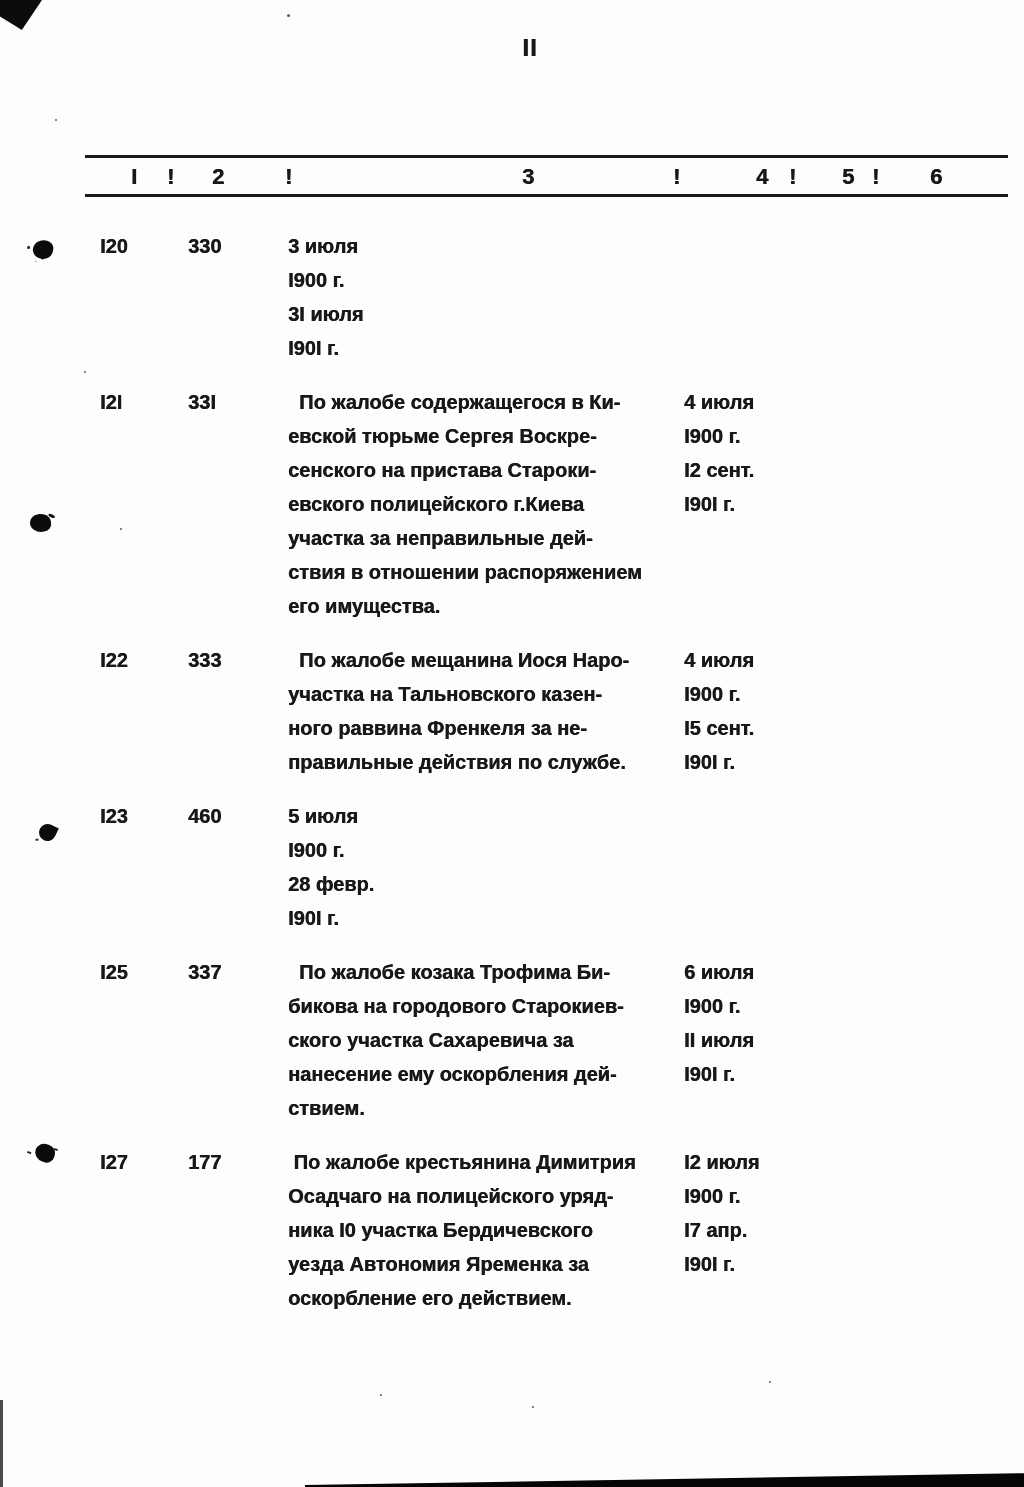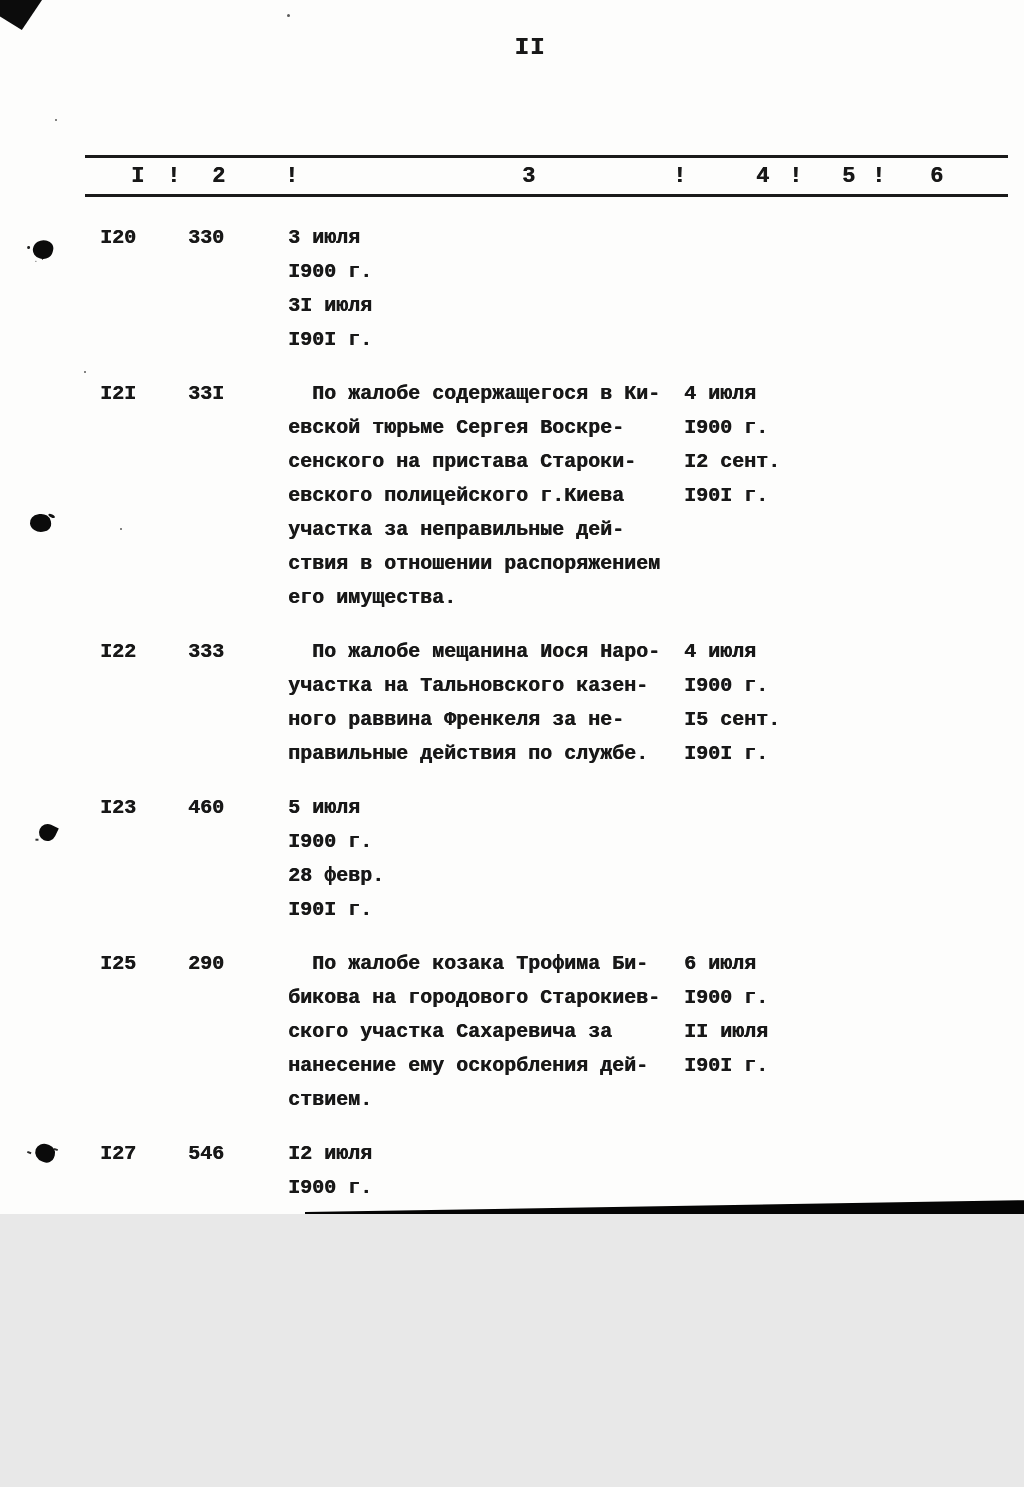--- a/index.html
+++ b/index.html
@@ -1,35 +1,35 @@
 <!DOCTYPE html>
 <html><head>
 <meta charset="utf-8">
 <style>
   html,body{margin:0;padding:0;background:#e8e8e8;}
   .page{
-    position:relative;width:1024px;height:1214px;margin:0 auto;
+    position:relative;width:1024px;height:1487px;margin:0 auto;
     background:#fdfdfc;overflow:hidden;
-    font-family:Liberation Mono, monospace;
+    font-family:Liberation Sans, sans-serif;
     color:#181818;
   }
   .tw{font-weight:700;text-shadow:0.4px 0 0 currentColor;}
   .page-number{
     position:absolute;top:34px;left:18px;width:1024px;text-align:center;
     font-size:24px;letter-spacing:1px;
   }
   
   .rule{position:absolute;left:85px;width:923px;height:3px;background:#1a1a1a;}
   .rule-top{top:155px;}
   .rule-bottom{top:194px;}
   .header-token{position:absolute;top:164px;font-size:22px;}
   
   .entries{position:absolute;top:221px;left:100px;width:890px;}
   .entry{display:flex;align-items:flex-start;margin-bottom:20px;
-         font-size:20px;line-height:34px;}
+         font-size:20px;line-height:34px;margin-top:8px;}
   .col-num{width:88px;white-space:pre;}
   .col-case{width:100px;white-space:pre;}
   .col-desc{width:396px;white-space:pre;}
   .col-dates{white-space:pre;}
   
   .corner-mark{position:absolute;top:0;left:0;width:42px;height:30px;background:#0c0c0c;
     clip-path:polygon(0 0,100% 0,52% 100%,0 55%);}
   .bottom-band{position:absolute;left:305px;right:0;bottom:0;height:15px;background:#050505;
     clip-path:polygon(0 87%,100% 8%,100% 100%,0 100%);}
   .edge-sliver{position:absolute;left:0;top:1400px;width:3px;height:87px;background:#4a4a4a;}
@@ -115,35 +115,40 @@
       <div class="col-num tw">I23</div>
       <div class="col-case tw">460</div>
       <div class="col-dates tw">5 июля
 I900 г.
 28 февр.
 I90I г.</div>
     </div>
 
     <div class="entry">
       <div class="col-num tw">I25</div>
-      <div class="col-case tw">290</div>
+      <div class="col-case tw">337</div>
       <div class="col-desc tw">  По жалобе козака Трофима Би-
 бикова на городового Старокиев-
 ского участка Сахаревича за
 нанесение ему оскорбления дей-
 ствием.</div>
       <div class="col-dates tw">6 июля
 I900 г.
 II июля
 I90I г.</div>
     </div>
 
     <div class="entry">
       <div class="col-num tw">I27</div>
-      <div class="col-case tw">546</div>
+      <div class="col-case tw">177</div>
+      <div class="col-desc tw"> По жалобе крестьянина Димитрия
+Осадчаго на полицейского уряд-
+ника I0 участка Бердичевского
+уезда Автономия Яременка за
+оскорбление его действием.</div>
       <div class="col-dates tw">I2 июля
 I900 г.
 I7 апр.
 I90I г.</div>
     </div>
 
   </div>
 
   <div class="blot blot-1"></div>
   <div class="blot blot-2"></div>

